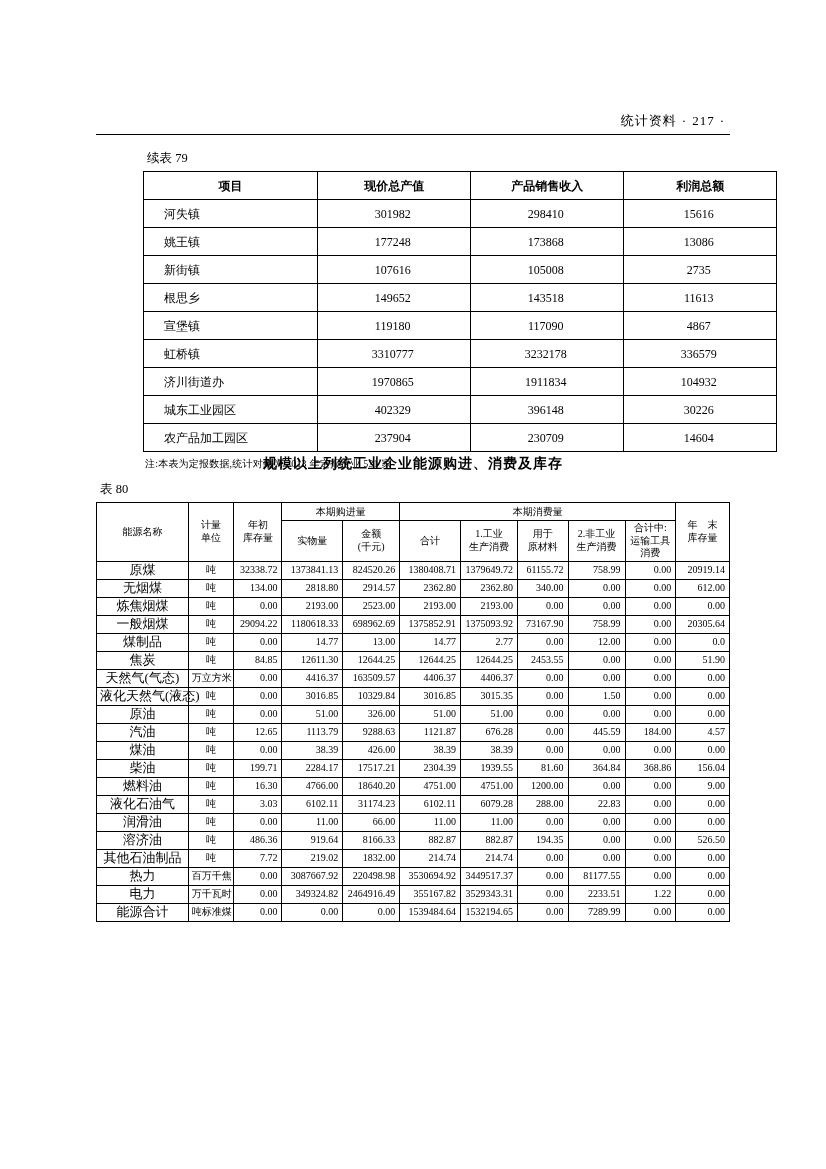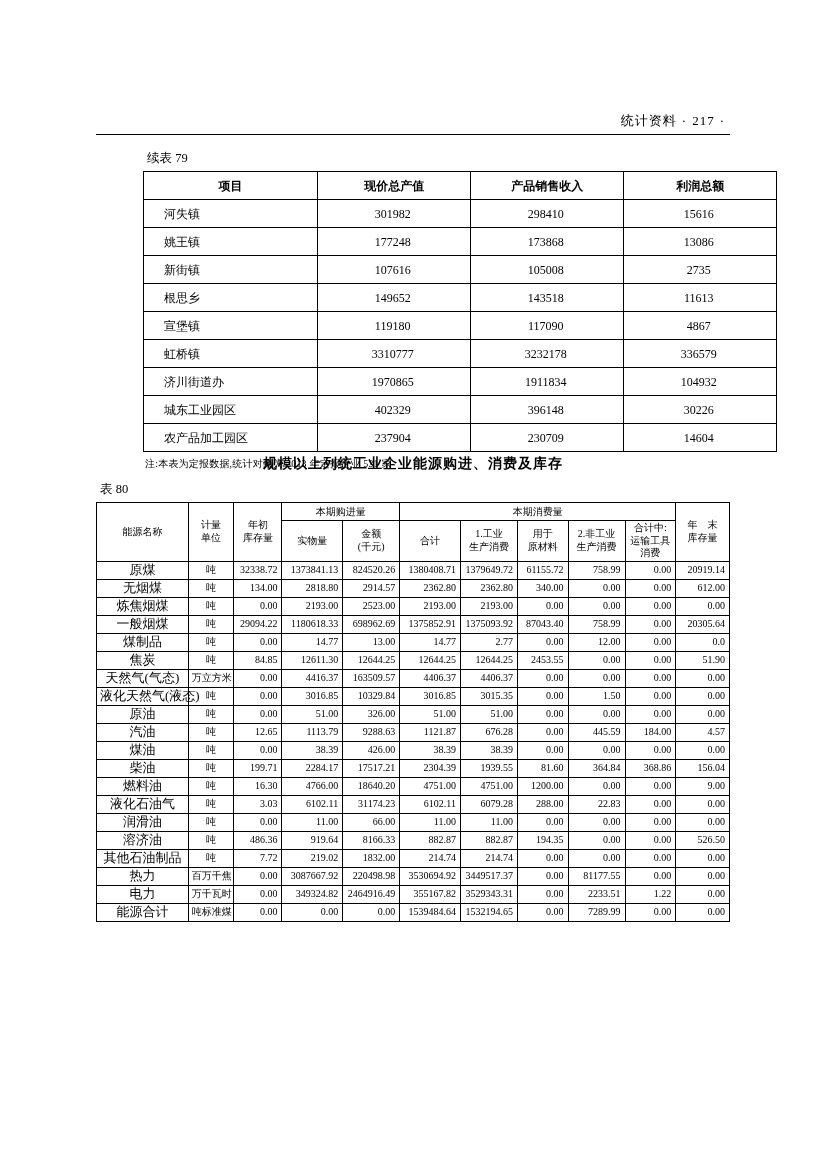--- a/index.html
+++ b/index.html
@@ -323,21 +323,21 @@
           <td class="num">0.00</td>
         </tr>
         <tr>
           <td class="energy-name">一般烟煤</td>
           <td class="unit">吨</td>
           <td class="num">29094.22</td>
           <td class="num">1180618.33</td>
           <td class="num">698962.69</td>
           <td class="num">1375852.91</td>
           <td class="num">1375093.92</td>
-          <td class="num">87043.40</td>
+          <td class="num">73167.90</td>
           <td class="num">758.99</td>
           <td class="num">0.00</td>
           <td class="num">20305.64</td>
         </tr>
         <tr>
           <td class="energy-name">煤制品</td>
           <td class="unit">吨</td>
           <td class="num">0.00</td>
           <td class="num">14.77</td>
           <td class="num">13.00</td>

